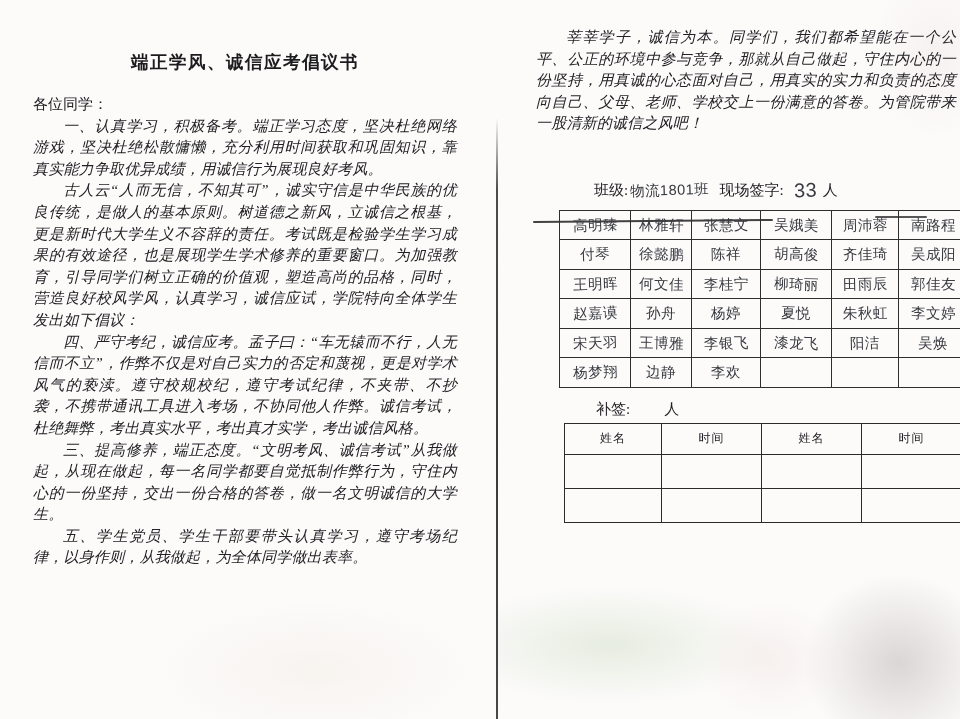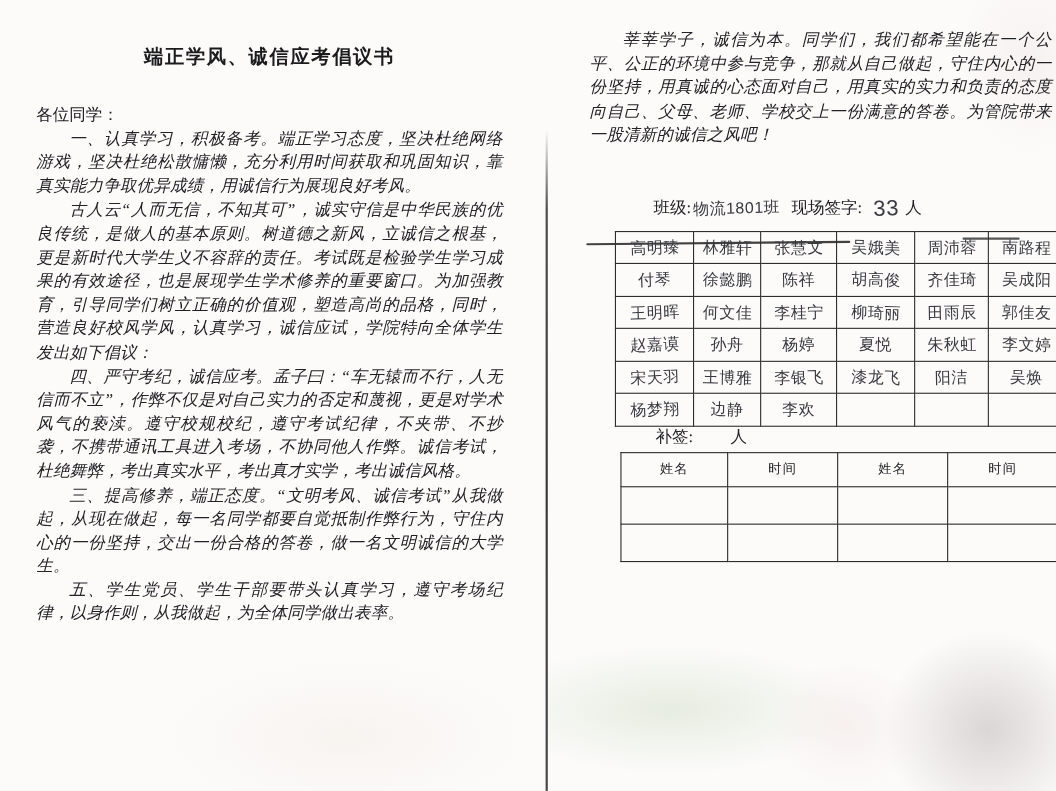--- a/index.html
+++ b/index.html
@@ -21,25 +21,25 @@
     background:radial-gradient(ellipse,rgba(243,236,229,0.5),transparent 70%);}
   .blob-top{left:870px;top:-30px;width:130px;height:170px;
     background:radial-gradient(ellipse,rgba(238,226,226,0.4),transparent 70%);}
   .fold-line{position:absolute;left:496px;top:118px;width:2px;height:601px;
     background:linear-gradient(to bottom,rgba(70,70,70,0),#4c4c4c 12%,#3a3a3a 55%,#474747);}
   .artifact-a{position:absolute;left:533px;top:220px;width:240px;height:2px;
     background:#424242;transform:rotate(-0.5deg);border-radius:1px;}
   .artifact-b{position:absolute;left:875px;top:216px;width:52px;height:2px;
     background:#565656;border-radius:1px;}
   
-  .page-left{position:absolute;left:0;top:1px;width:500px;}
+  .page-left{position:absolute;left:0;top:12px;width:500px;}
   .doc-title{margin:38px 0 0 33px;width:424px;text-align:center;
     font-family:"Liberation Sans",sans-serif;font-weight:bold;
     font-size:17.5px;letter-spacing:1.5px;color:#1c1c1f;}
-  .left-body{margin:32px 0 0 33px;width:424px;}
+  .left-body{margin:20px 0 0 33px;width:424px;}
   .para{margin:0;font-size:15px;line-height:21.6px;text-align:justify;
     text-indent:2em;letter-spacing:0.2px;font-style:italic;}
   .salutation{margin:0;font-size:15px;line-height:21.6px;text-indent:0;}
   
   .page-right{position:absolute;left:505px;top:0;width:455px;}
   .right-body{margin:27px 0 0 31px;width:420px;}
   .org-line{margin:24px 50px 0 0;text-align:right;font-size:15px;letter-spacing:0.5px;}
   .date-line{margin:6px 48px 0 0;height:14px;text-align:right;}
   .date-partial{font-size:11px;color:#9a9a9a;filter:blur(0.8px);letter-spacing:2px;}
   .smudge{display:inline-block;vertical-align:middle;}
@@ -53,21 +53,21 @@
   .sig-table{margin:8px 0 0 23px;border-collapse:collapse;width:408px;table-layout:fixed;}
   .sig-table td{border:1.5px solid #2e2e2e;height:28.5px;padding:0 1px;
     text-align:center;overflow:hidden;}
   .sig-table .hw{font-size:14.5px;white-space:nowrap;}
   .sig-table td:nth-child(1) .hw{transform:rotate(-2deg);}
   .sig-table td:nth-child(2) .hw{transform:rotate(1.2deg);}
   .sig-table td:nth-child(3) .hw{transform:rotate(-1deg);}
   .sig-table td:nth-child(4) .hw{transform:rotate(1.6deg);}
   .sig-table td:nth-child(5) .hw{transform:rotate(-1.2deg);}
   .sig-table td:nth-child(6) .hw{transform:rotate(0.9deg);}
-  .makeup-row{margin:0 0 0 60px;font-size:15px;}
+  .makeup-row{margin:12px 0 0 60px;font-size:15px;}
   .makeup-sp{display:inline-block;width:34px;}
   .makeup-table{margin:4px 0 0 28px;border-collapse:collapse;width:397px;table-layout:fixed;}
   .makeup-table th,.makeup-table td{border:1.6px solid #2b2b2b;padding:0;}
   .makeup-table th{height:30px;font-weight:normal;font-size:12px;letter-spacing:1px;}
   .makeup-table td{height:33px;}
 </style>
 </head>
 <body>
 
 <div class="canvas">

